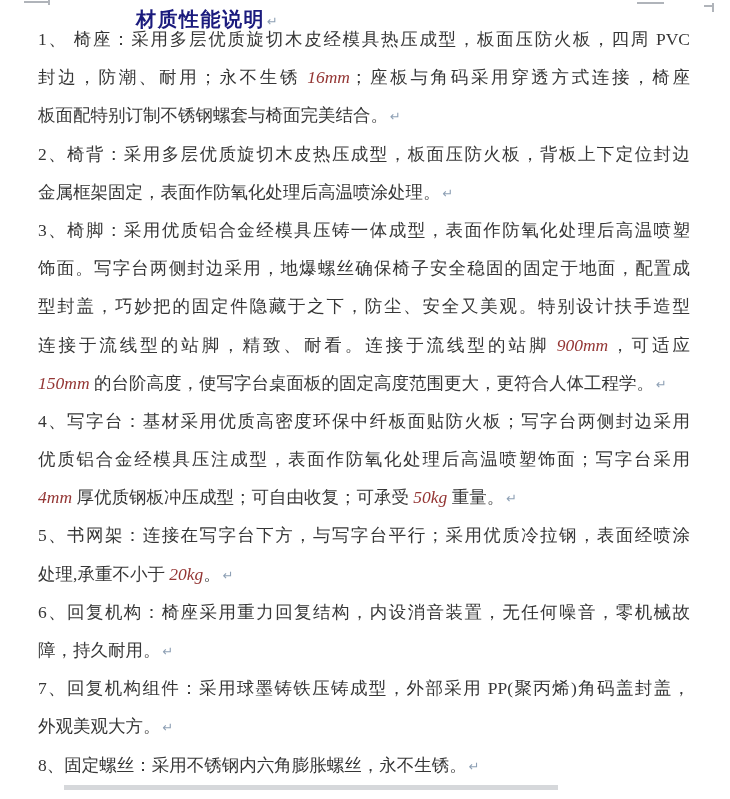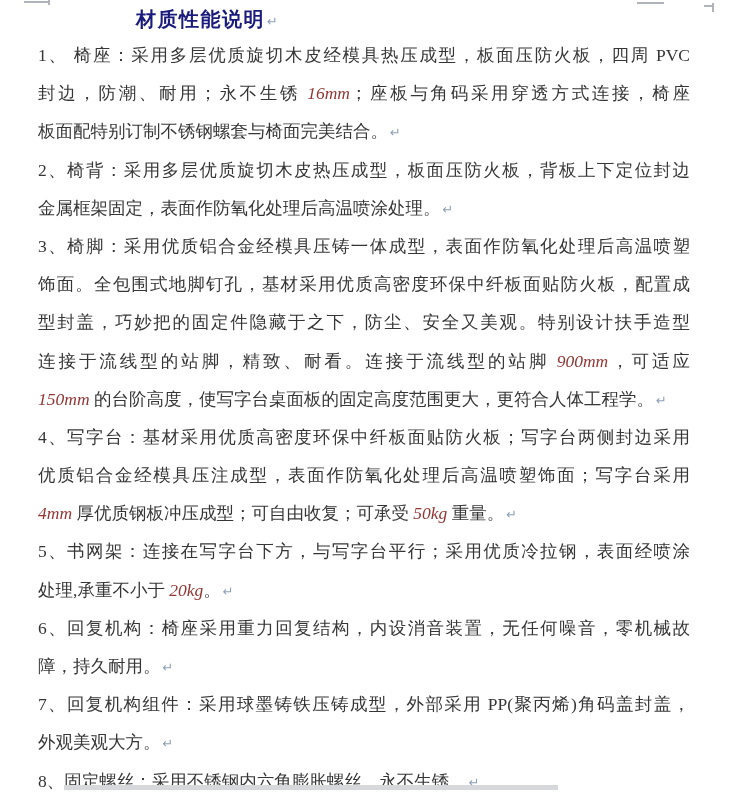--- a/index.html
+++ b/index.html
@@ -15,21 +15,21 @@
     left: 136px; top: 6px;
     font-size: 20px;
     font-weight: bold;
     color: #1b1b7d;
     letter-spacing: 1.5px;
     white-space: nowrap;
   }
   .doc-title .pilcrow { font-weight: normal; letter-spacing: 0; }
   #doc-body {
     position: absolute;
-    left: 38px; top: 36px;
+    left: 38px; top: 20px;
     width: 652px;
   }
   .line {
     height: 38.2px;
     line-height: 38.2px;
     font-size: 17.5px;
     color: #363636;
     text-align: justify;
     text-align-last: justify;
     overflow: hidden;
@@ -74,21 +74,21 @@
       <div class="line"><span class="seg">1、 椅座：采用多层优质旋切木皮经模具热压成型，板面压防火板，四周 PVC</span></div>
       <div class="line"><span class="seg">封边，防潮、耐用；永不生锈 </span><span class="seg m">16mm</span><span class="seg">；座板与角码采用穿透方式连接，椅座</span></div>
       <div class="line last"><span class="seg">板面配特别订制不锈钢螺套与椅面完美结合。</span><span class="pilcrow">↵</span></div>
     </div>
     <div>
       <div class="line"><span class="seg">2、椅背：采用多层优质旋切木皮热压成型，板面压防火板，背板上下定位封边</span></div>
       <div class="line last"><span class="seg">金属框架固定，表面作防氧化处理后高温喷涂处理。</span><span class="pilcrow">↵</span></div>
     </div>
     <div>
       <div class="line"><span class="seg">3、椅脚：采用优质铝合金经模具压铸一体成型，表面作防氧化处理后高温喷塑</span></div>
-      <div class="line"><span class="seg">饰面。全包围式地脚钉孔，基材采用优质高密度环保中纤板面贴防火板，配置成</span></div>
+      <div class="line"><span class="seg">饰面。写字台两侧封边采用，地爆螺丝确保椅子安全稳固的固定于地面，配置成</span></div>
       <div class="line"><span class="seg">型封盖，巧妙把的固定件隐藏于之下，防尘、安全又美观。特别设计扶手造型</span></div>
       <div class="line"><span class="seg">连接于流线型的站脚，精致、耐看。连接于流线型的站脚 </span><span class="seg m">900mm</span><span class="seg">，可适应</span></div>
       <div class="line last"><span class="seg m">150mm</span><span class="seg"> 的台阶高度，使写字台桌面板的固定高度范围更大，更符合人体工程学。</span><span class="pilcrow">↵</span></div>
     </div>
     <div>
       <div class="line"><span class="seg">4、写字台：基材采用优质高密度环保中纤板面贴防火板；写字台两侧封边采用</span></div>
       <div class="line"><span class="seg">优质铝合金经模具压注成型，表面作防氧化处理后高温喷塑饰面；写字台采用</span></div>
       <div class="line last"><span class="seg m">4mm</span><span class="seg"> 厚优质钢板冲压成型；可自由收复；可承受 </span><span class="seg m">50kg</span><span class="seg"> 重量。</span><span class="pilcrow">↵</span></div>
     </div>
     <div>

